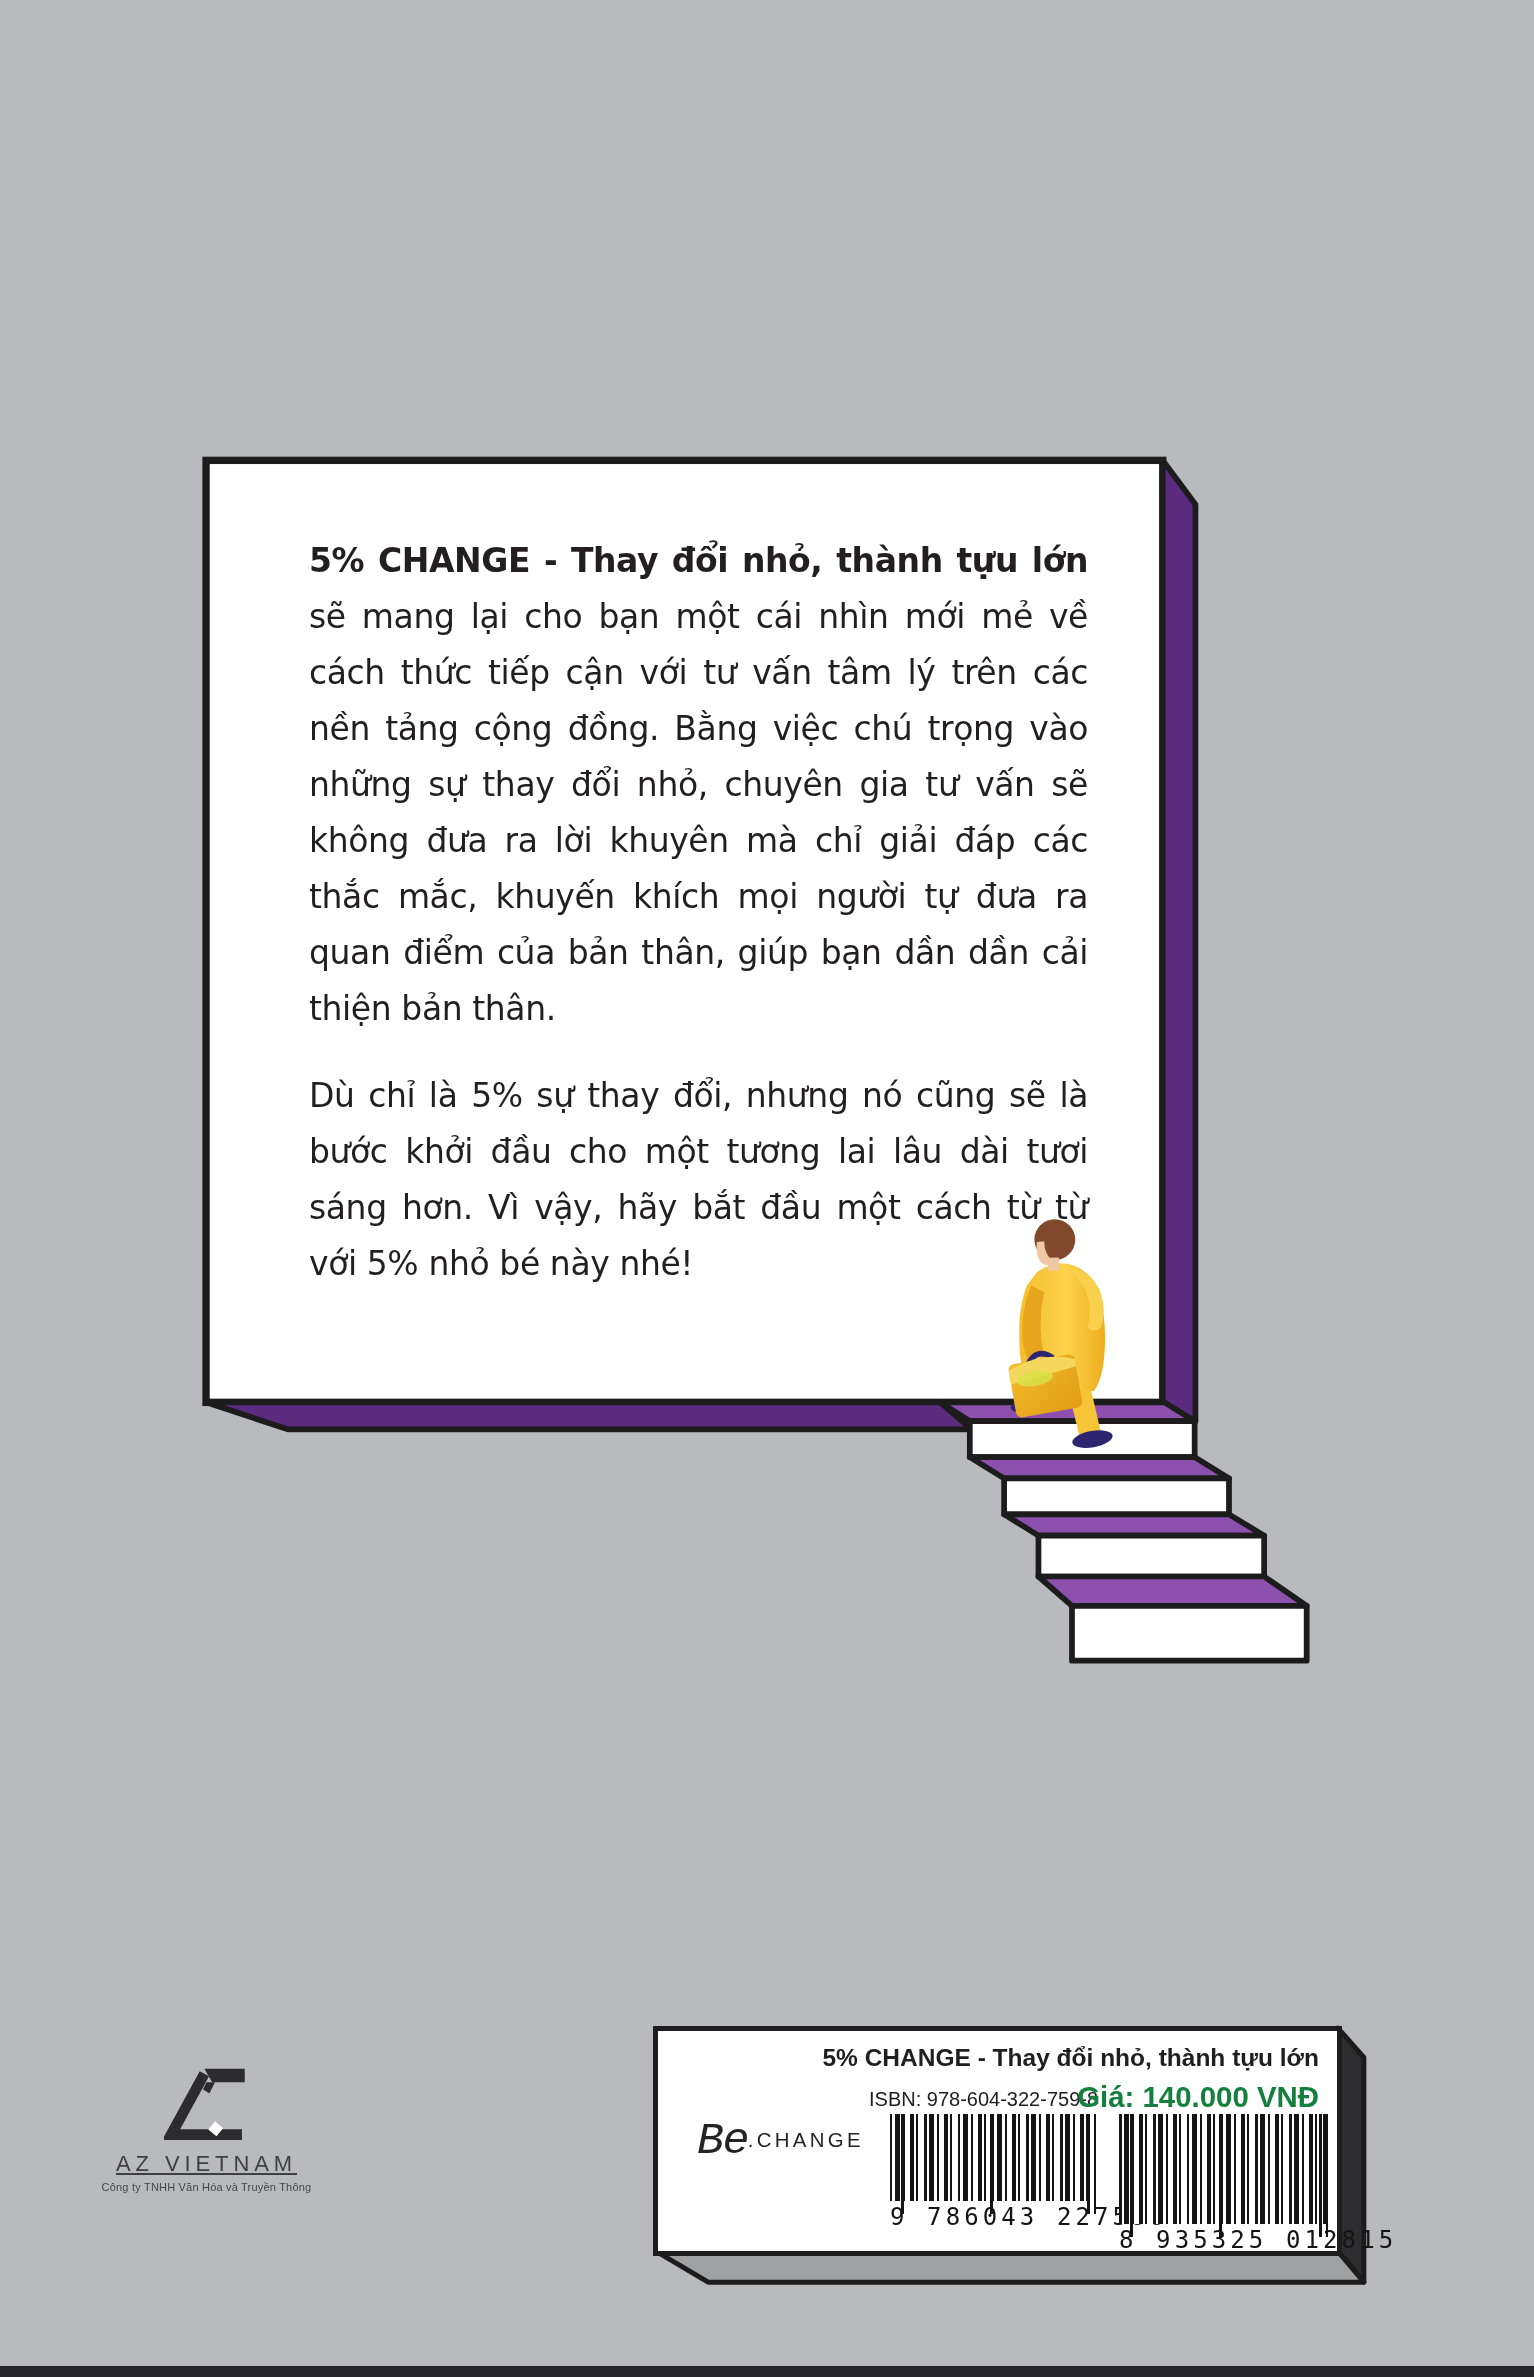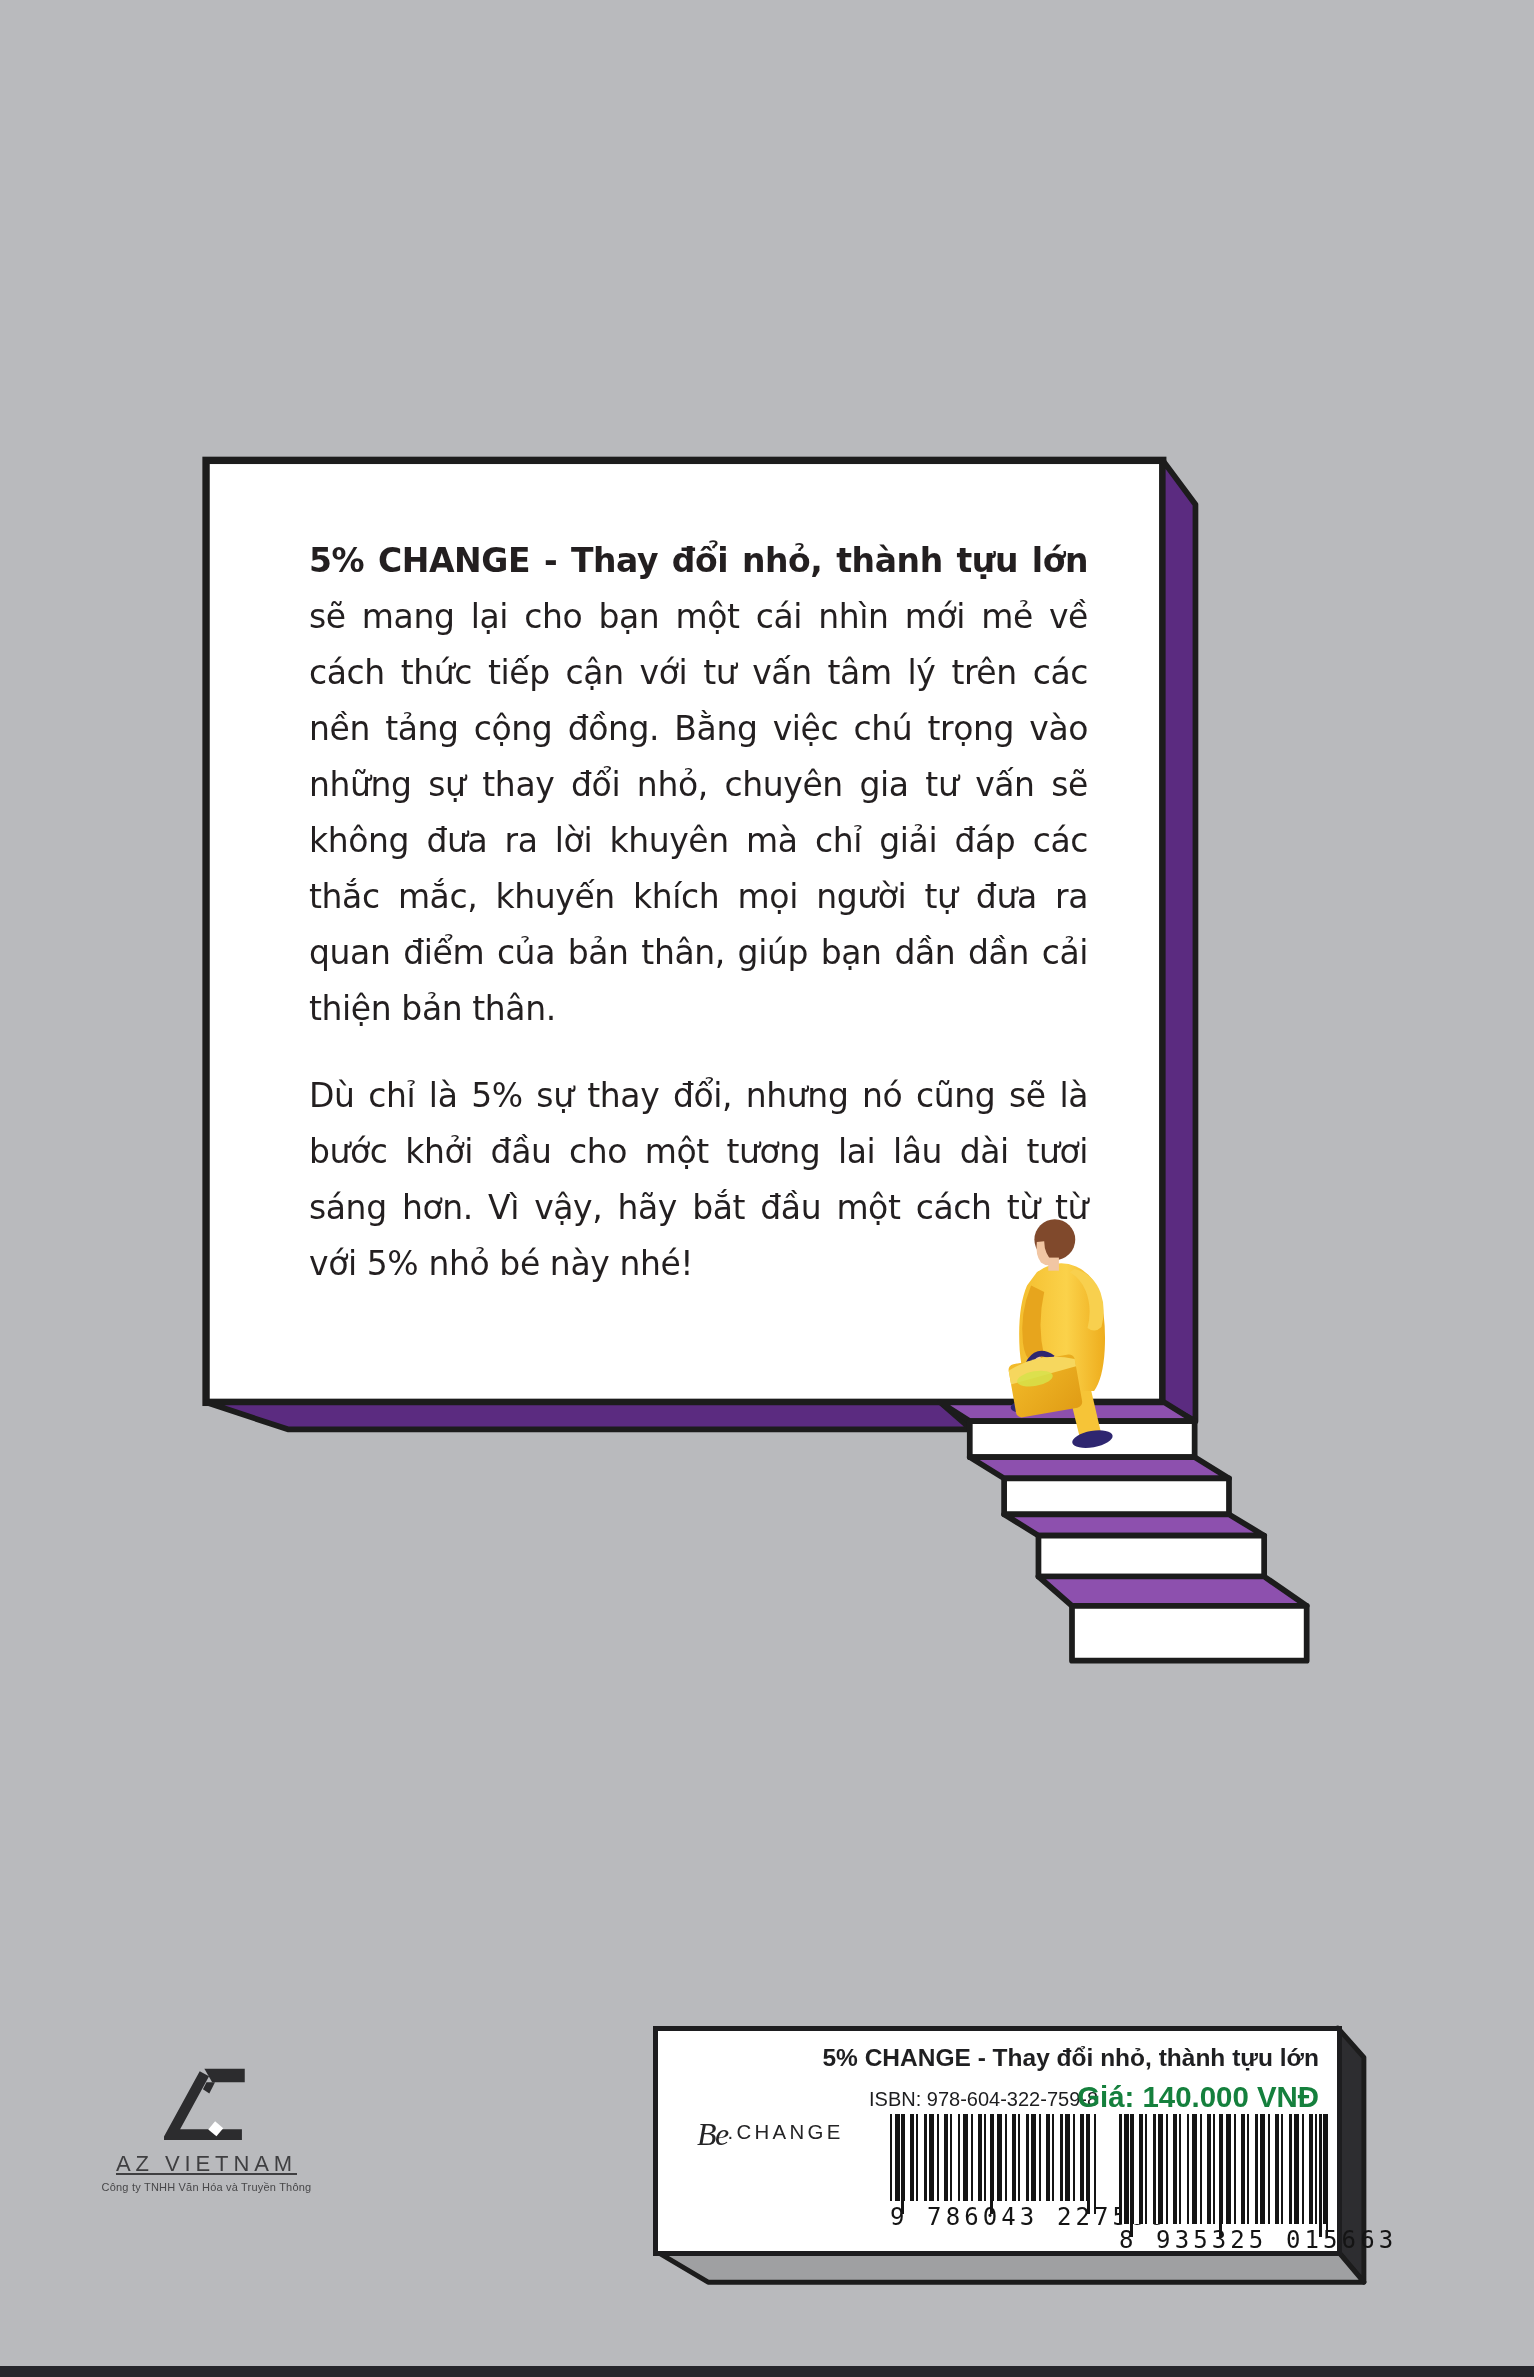--- a/index.html
+++ b/index.html
@@ -51,21 +51,21 @@
     font-family:"Liberation Sans",sans-serif;font-size:20px;color:#1d1d1f;
     white-space:nowrap;
   }
   .bb-price{
     position:absolute;right:18px;top:49px;
     font-family:"Liberation Sans",sans-serif;font-size:29.4px;font-weight:bold;
     color:#15803d;white-space:nowrap;
   }
   .bb-brand{position:absolute;left:39px;top:85px;white-space:nowrap;color:#242426;}
   .brand-script{
-    font-family:Liberation Serif, serif;font-style:italic;font-size:32px;
+    font-family:Liberation Mono, monospace;font-style:italic;font-size:45px;
     letter-spacing:-1.6px;
   }
   .brand-caps{
     font-family:"Liberation Sans",sans-serif;font-size:20.4px;letter-spacing:3.3px;
     position:relative;top:-6.5px;
   }
   .bc{position:absolute;}
   .bc-left{left:232px;top:83px;width:206px;}
   .bc-right{left:461px;top:83px;width:209px;}
   .bc-bars{
@@ -200,20 +200,20 @@
       <div class="bc-digits">9 786043 227598</div>
     </div>
 
     <div class="bc bc-right">
       <div class="bc-bars">
         <span class="guard g1"></span>
         <span class="guard g3"></span>
         <span class="guard g5"></span>
         <span class="guard g6"></span>
       </div>
-      <div class="bc-digits">8 935325 015663</div>
+      <div class="bc-digits">8 935325 012815</div>
     </div>
   </div>
 
   <div class="footer-bar"></div>
 
 </div>
 
 
 </body></html>

